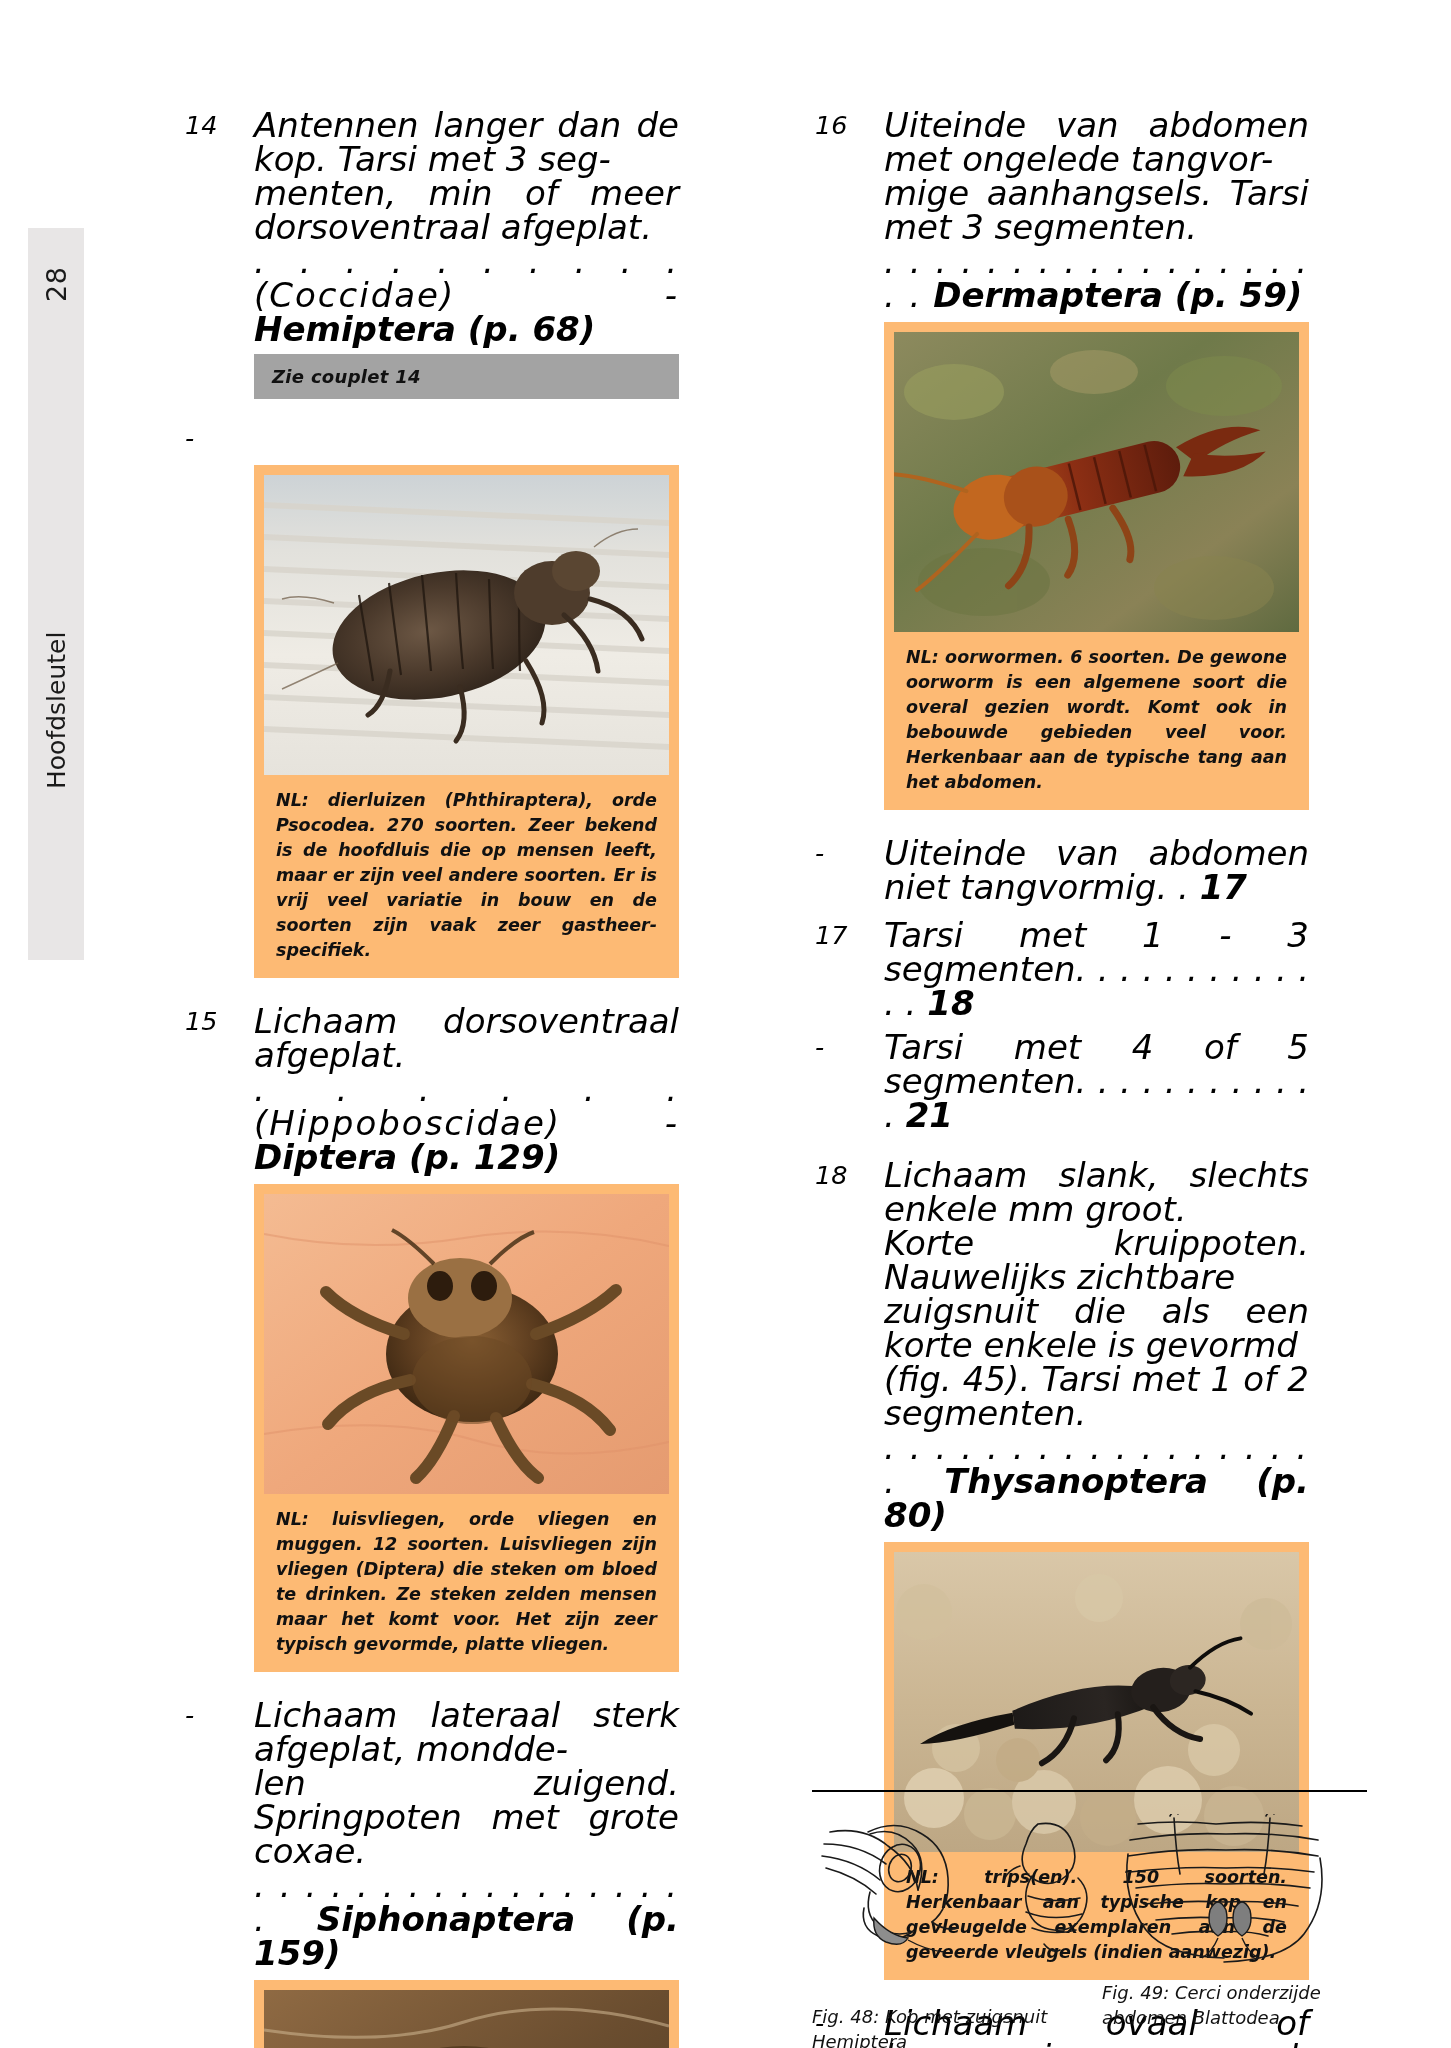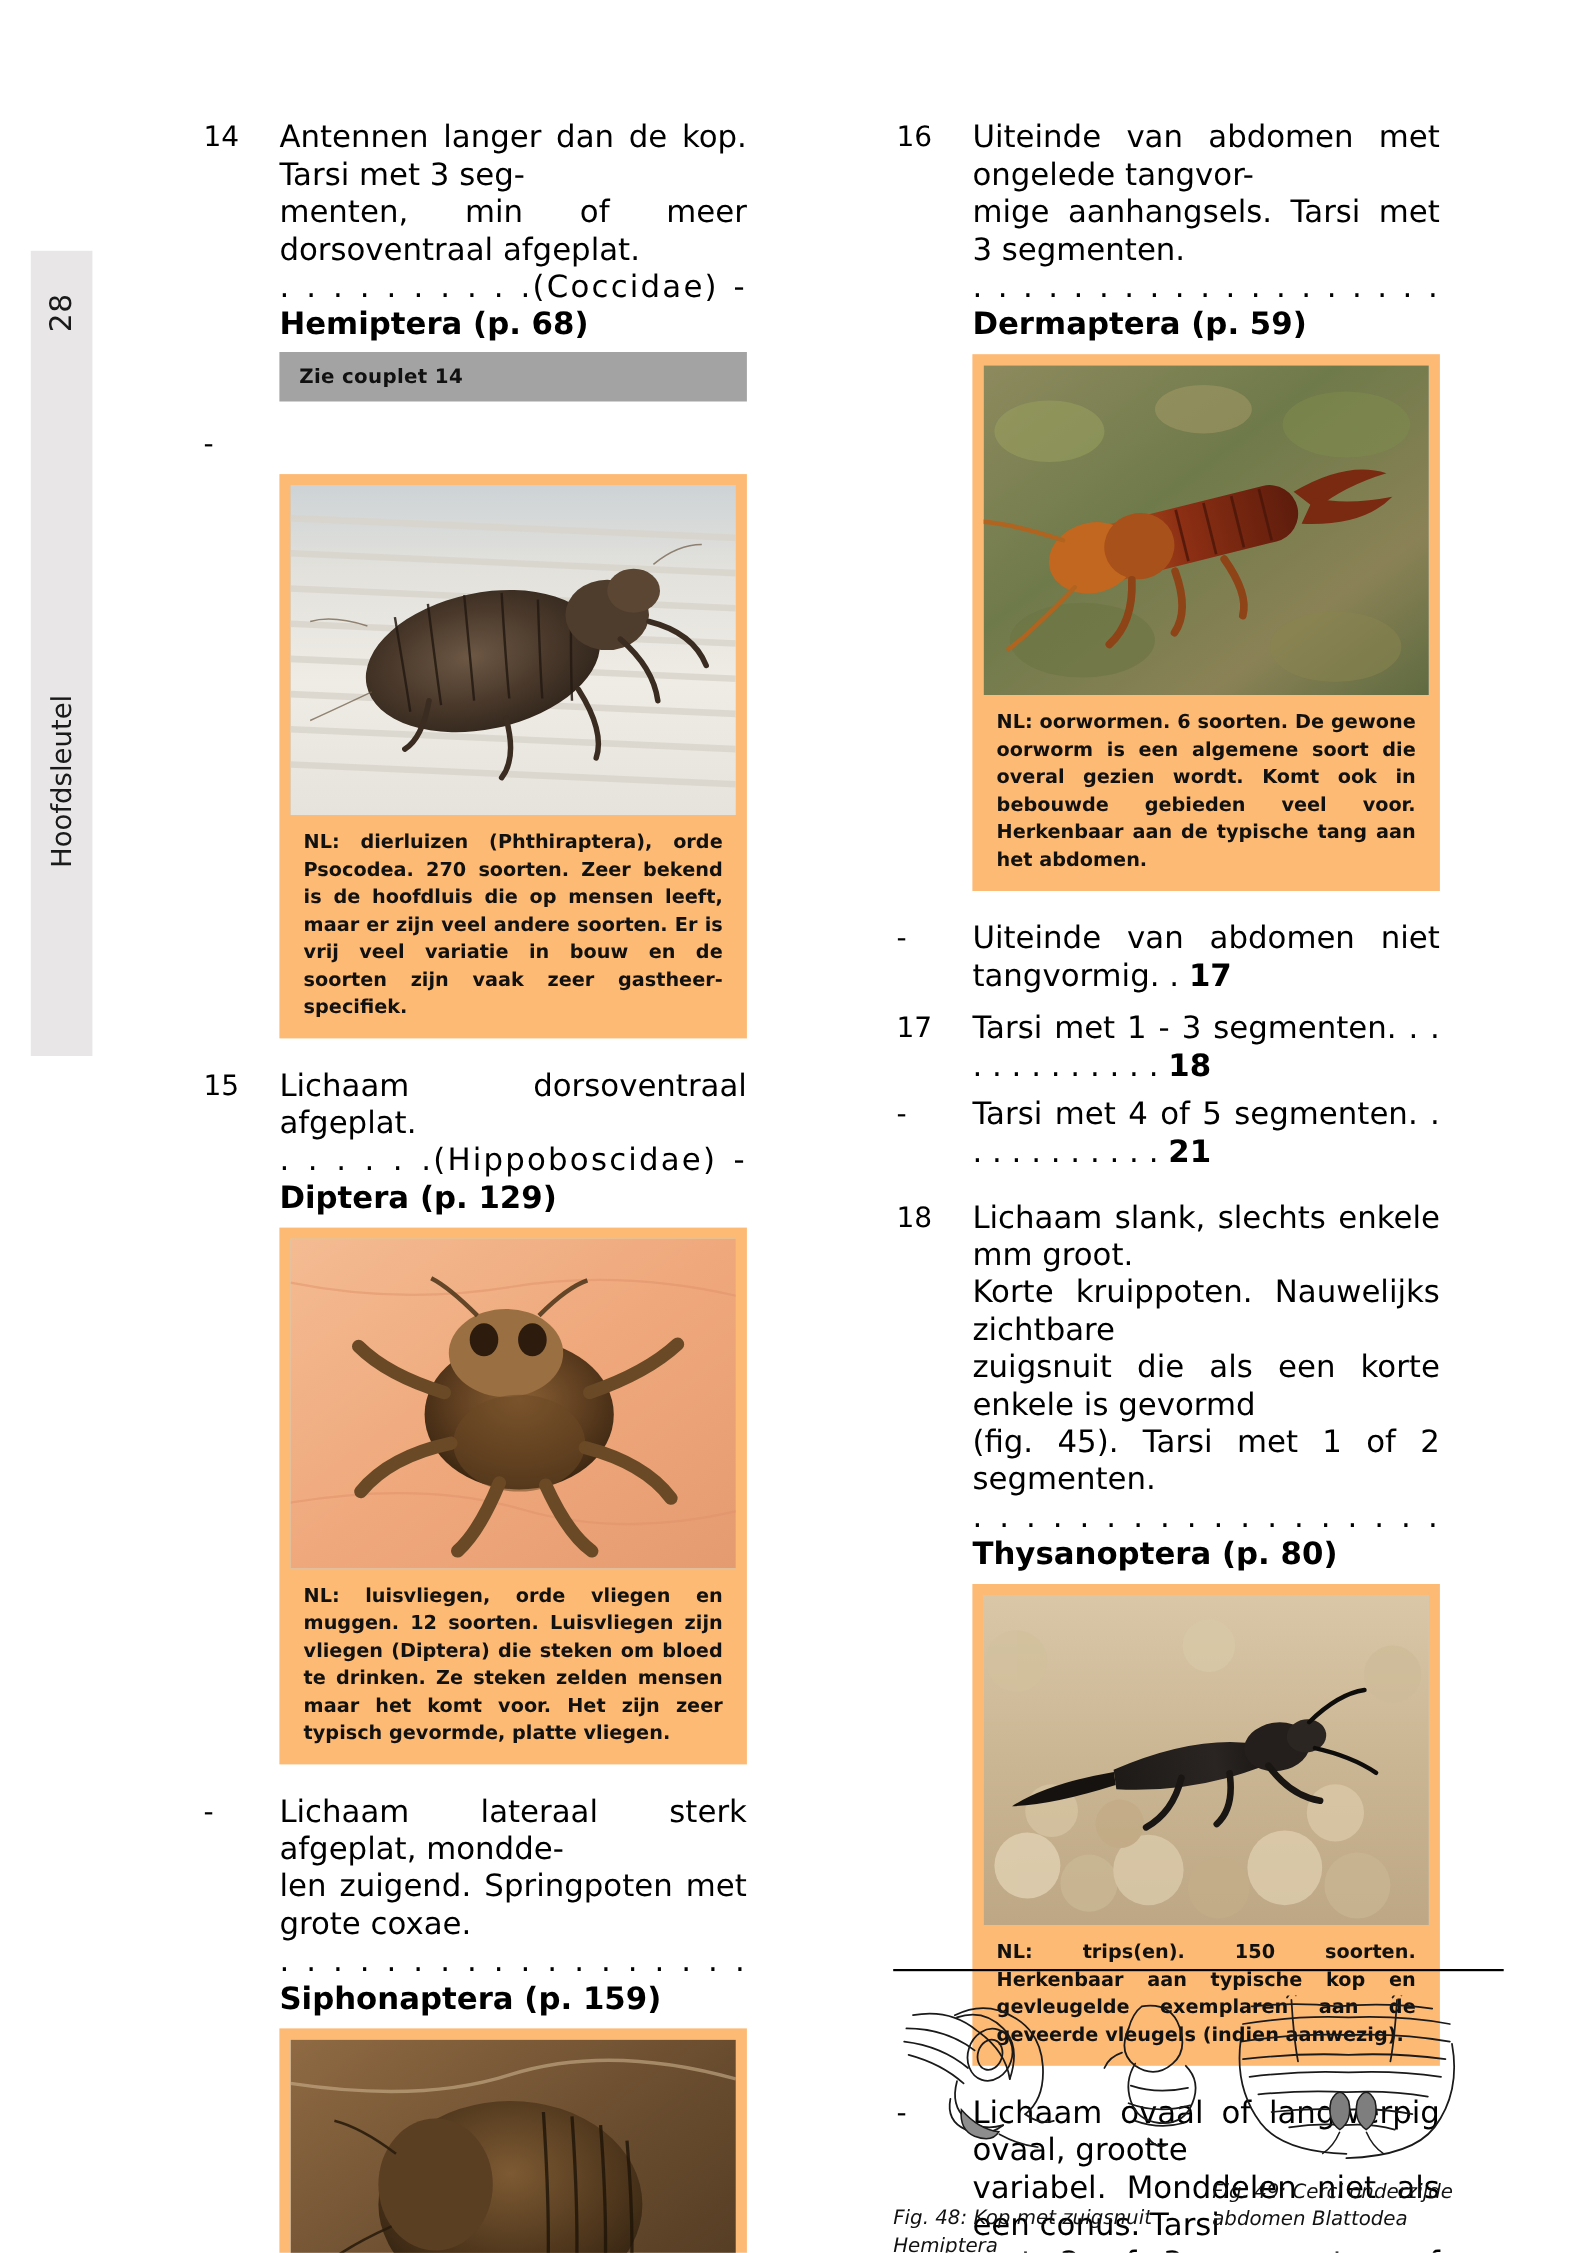--- a/index.html
+++ b/index.html
@@ -43,20 +43,21 @@
     justify-content: center;
     padding-bottom: 120px;
   }
 
   
   .columns {
     position: absolute;
     top: 0; left: 0;
     width: 1451px;
     height: 1464px;
+    font-style: italic;
   }
   .col {
     position: absolute;
     top: 108px;
     width: 497px;
   }
   .col-left  { left: 182px; }
   .col-right { left: 812px; }
 
   
@@ -67,21 +68,21 @@
   .couplet-num {
     width: 72px;
     flex: 0 0 72px;
     font-size: 25.5px;
     line-height: 34px;
     color: #000;
     padding-left: 3px;
   }
   .couplet-body {
     flex: 1 1 auto;
-    font-size: 28px;
+    font-size: 34px;
     line-height: 34px;
     color: #000;
     text-align: justify;
     text-justify: inter-word;
   }
   .couplet-body .taxon { font-weight: bold; }
   .dots { letter-spacing: 2px; }
   b.num-ref { font-weight: bold; }
 
   

